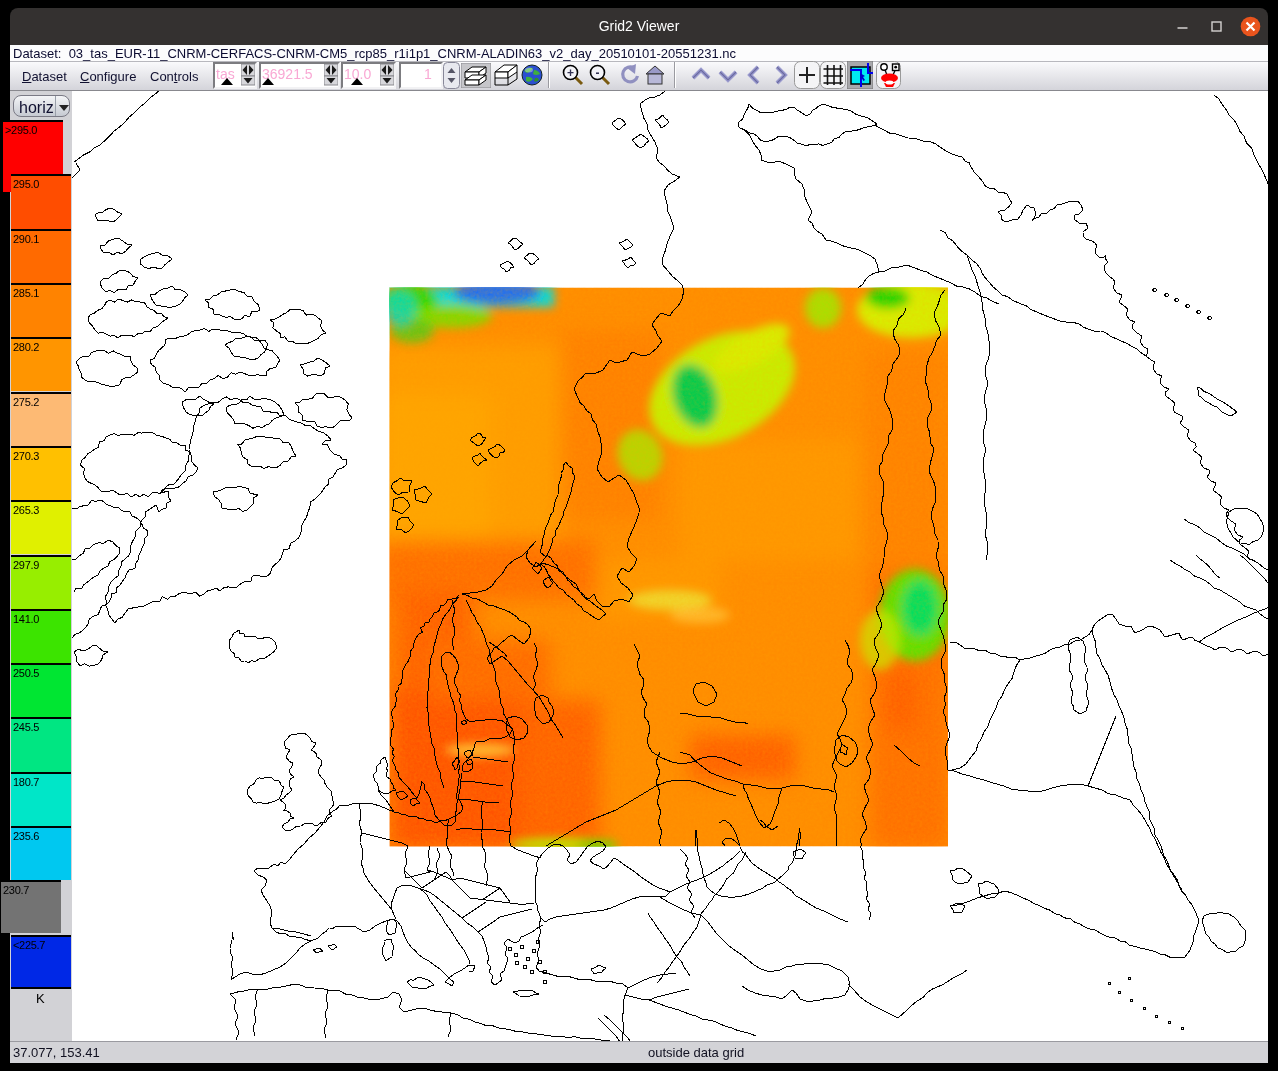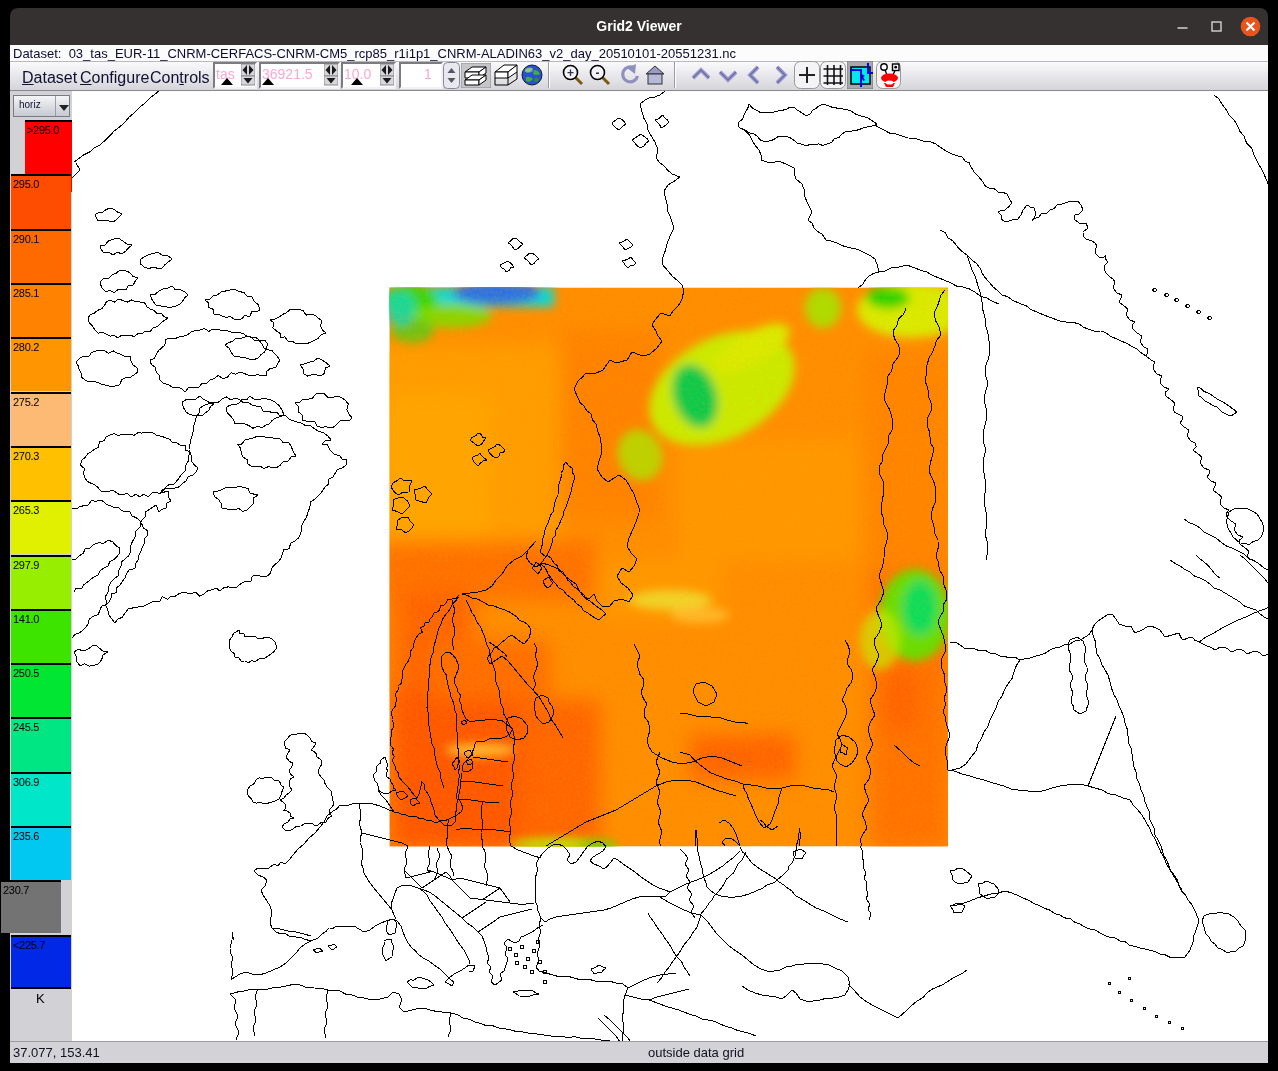--- a/index.html
+++ b/index.html
@@ -1,24 +1,24 @@
 <!DOCTYPE html>
 <html><head><meta charset="utf-8"><style>
 html,body{margin:0;padding:0;background:#000;width:1278px;height:1071px;overflow:hidden;position:relative}
 *{box-sizing:border-box;font-family:"Liberation Sans",sans-serif}
 div,span,svg{position:absolute}
-#title{left:10px;top:8px;width:1258px;height:37px;background:#343130;border-radius:8px 8px 0 0;color:#fff;font-weight:bold;font-size:14px;text-align:center;line-height:37px}
+#title{left:10px;top:8px;width:1258px;height:37px;background:#343130;border-radius:8px 8px 0 0;color:#fff;font-weight:normal;font-size:14px;text-align:center;line-height:37px}
 #dsrow{left:10px;top:45px;width:1258px;height:16px;background:#fcfcfd;font-size:13px;color:#0a0a30}
 #toolbar{left:10px;top:61px;width:1258px;height:30px;background:linear-gradient(#fafafc,#d4d4da);border-top:1px solid #b8b8be;border-bottom:1px solid #88888e;font-size:13px;color:#101030}
 #leftpanel{left:10px;top:91px;width:62px;height:950px;background:#d2d2d6}
 #maparea{left:72px;top:91px;width:1196px;height:950px;background:#fff;overflow:hidden}
 #statusbar{left:10px;top:1041px;width:1258px;height:22px;background:#d3d3d7;font-size:13px;color:#101020;border-top:1px solid #9a9aa0}
 .cb{border-top:2px solid #000}
 .cb span{position:absolute;left:2px;top:2px;font-size:11px;color:#000;letter-spacing:-0.3px}
-.menu{top:69px;color:#101030;font-size:16px}
+.menu{top:69px;color:#101030;font-size:13px}
 .menu u{text-decoration:underline}
 .entry{background:#fff;border:2px solid;border-color:#7c7c80 #f2f2f4 #f2f2f4 #7c7c80}
 .etext{font-size:14px;color:#f9a8d4}
 svg.coast path{fill:none;stroke:#000;stroke-width:1;stroke-linejoin:round;stroke-linecap:round;shape-rendering:crispEdges}
 </style></head><body>
 <div id="title">Grid2 Viewer</div>
 <svg style="left:1176px;top:21px" width="14" height="10">
     <path d="M1.5 7 L11.5 7" stroke="#d4d2d0" stroke-width="1.5"></path>
   </svg>
 <svg style="left:1210px;top:20px" width="14" height="14">
@@ -165,28 +165,28 @@
 <circle cx="8" cy="6" r="3.2" fill="#fff" stroke="#000" stroke-width="1.4"></circle>
 <rect x="16.5" y="3" width="6.5" height="6.5" fill="#fff" stroke="#000" stroke-width="1.4"></rect>
 <circle cx="19.7" cy="6.2" r="1.4" fill="#000"></circle>
 <line x1="9" y1="9" x2="11" y2="14" stroke="#000" stroke-width="1.3"></line>
 <line x1="19" y1="9.5" x2="17" y2="14" stroke="#000" stroke-width="1.3"></line>
 <ellipse cx="13.5" cy="17" rx="8.5" ry="4.5" fill="#f00"></ellipse>
 <path d="M8 22 L19 22 L17 26 L10 26 Z" fill="#f00"></path>
 <ellipse cx="13.5" cy="21.5" rx="4" ry="2" fill="#fff"></ellipse>
 </svg>
 <div id="leftpanel"></div>
-<div id="combo" style="left:13px;top:95px;width:57px;height:22px;background:linear-gradient(#f4f5f7,#c6cad2);border:1px solid #7a7a85;border-radius:0;font-size:10px;color:#101030">
+<div id="combo" style="left:13px;top:95px;width:57px;height:22px;background:linear-gradient(#f4f5f7,#c6cad2);border:1px solid #7a7a85;border-radius:8px;font-size:16px;color:#101030">
   <span style="left:5px;top:3px">horiz</span>
   <span style="left:41px;top:0;width:1px;height:20px;background:#9aa0aa"></span>
   <svg style="left:44px;top:8px" width="12" height="8">
       <path d="M1 1 L11 1 L6 7 Z" fill="#222"></path>
     </svg>
 </div>
-<div class="cb" style="left:25px;top:120.0px;width:60px;height:72px;background:#ff0000">
+<div class="cb" style="left:3px;top:120.0px;width:60px;height:72px;background:#ff0000">
     <span>&gt;295.0</span>
   </div>
 <div class="cb" style="left:11px;top:174.3px;width:60px;height:54.3px;background:#ff4d00">
     <span>295.0</span>
   </div>
 <div class="cb" style="left:11px;top:228.6px;width:60px;height:54.3px;background:#ff6a00">
     <span>290.1</span>
   </div>
 <div class="cb" style="left:11px;top:282.9px;width:60px;height:54.3px;background:#ff8300">
     <span>285.1</span>
@@ -209,21 +209,21 @@
 <div class="cb" style="left:11px;top:608.8px;width:60px;height:54.3px;background:#3ce400">
     <span>141.0</span>
   </div>
 <div class="cb" style="left:11px;top:663.1px;width:60px;height:54.3px;background:#00e632">
     <span>250.5</span>
   </div>
 <div class="cb" style="left:11px;top:717.4px;width:60px;height:54.3px;background:#00e682">
     <span>245.5</span>
   </div>
 <div class="cb" style="left:11px;top:771.8px;width:60px;height:54.3px;background:#00e6c8">
-    <span>306.9</span>
+    <span>180.7</span>
   </div>
 <div class="cb" style="left:11px;top:826.1px;width:60px;height:54.3px;background:#00c8f0">
     <span>235.6</span>
   </div>
 <div class="cb" style="left:1px;top:880.4px;width:60px;height:53px;background:#737373">
     <span>230.7</span>
   </div>
 <div class="cb" style="left:11px;top:934.7px;width:60px;height:54.3px;background:#0028e6">
     <span>&lt;225.7</span>
   </div>

